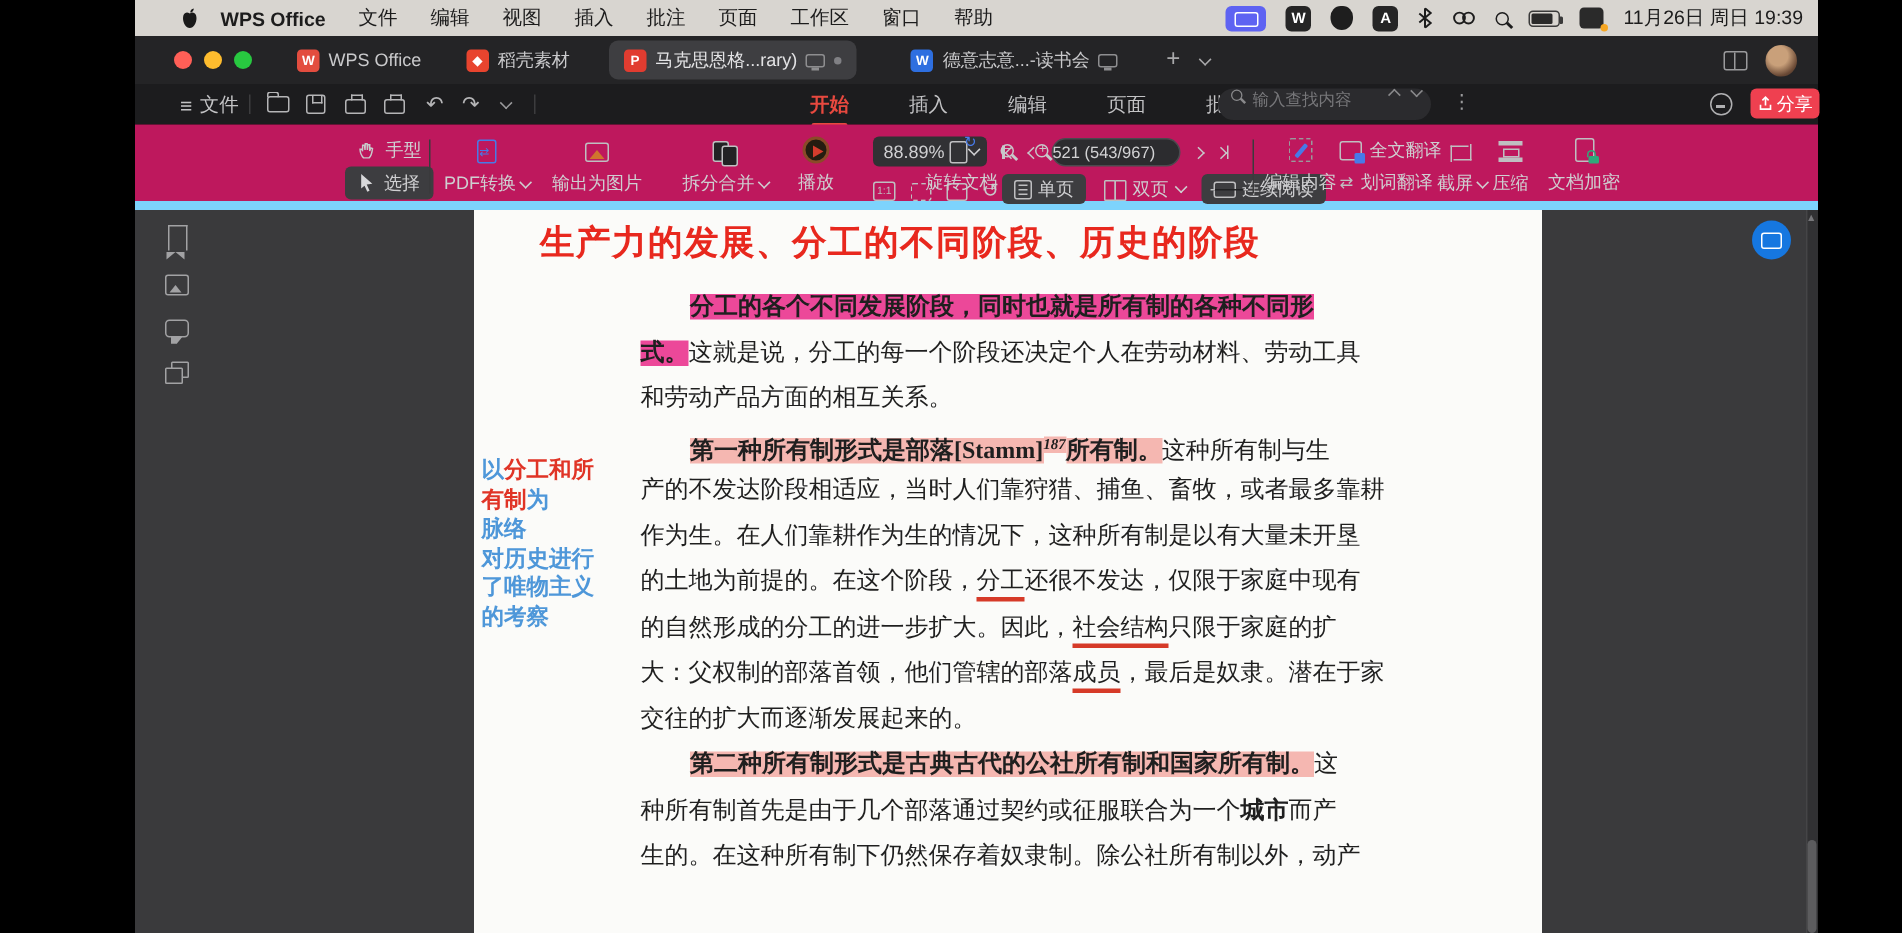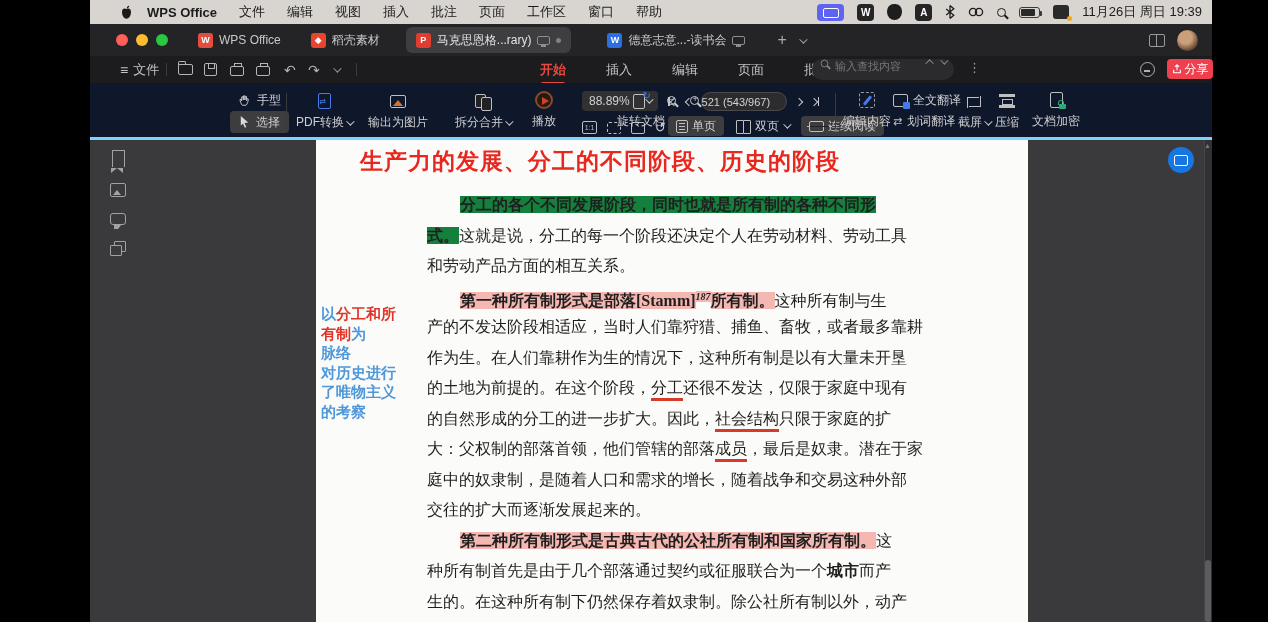--- a/index.html
+++ b/index.html
@@ -79,22 +79,22 @@
                border-radius:11px; display:flex; gap:6px; padding:0 8px; color:#8a8a8c; }
   .searchbox .ph { font-size:11px; color:#77777a; flex:1; white-space:nowrap; overflow:hidden; }
   .mini { font-size:9px; }
   .kebab { position:absolute; left:878px; top:4px; font-size:13px; color:#9a9a9c; }
   .ic-mood { width:15px; height:15px; border:1.4px solid #b0b0b2; border-radius:50%; position:relative; }
   .ic-mood::after { content:""; position:absolute; left:3px; top:7px; width:6px; height:1.5px; background:#b0b0b2; }
   .sharebtn { position:absolute; left:1077px; top:3px; width:46px; height:20px; background:#ef4050;
               border-radius:4px; color:#fff; font-size:12px; display:flex; align-items:center; justify-content:center; gap:3px; }
 
   
-  .ribbon { position:absolute; left:0; top:83px; width:100%; height:57px; background:#0f172a;
-            color:#cfcfd1; font-size:12px; border-bottom:3px solid #7dd3fc; }
+  .ribbon { position:absolute; left:0; top:83px; width:100%; height:57px; background:#be185d;
+            color:#cfcfd1; font-size:12px; border-bottom:6px solid #7dd3fc; }
   .rg { position:absolute; }
   .tall { display:flex; flex-direction:column; align-items:center; gap:4px; }
   .tall .lbl { white-space:nowrap; display:flex; align-items:center; gap:2px; }
   .srow { display:flex; align-items:center; gap:5px; height:22px; padding:0 8px; border-radius:4px; white-space:nowrap; }
   .srow.active { background:#3d3d40; }
   .ic18 { height:18px; display:flex; align-items:center; }
   .ic-doc { width:13px; height:16px; border:1.4px solid #bfbfc1; border-radius:2px; position:relative; }
   .ic-doc.blue { border-color:#477ae8; }
   .ic-doc.blue::after { content:"⇄"; position:absolute; left:1px; top:3px; font-size:8px; color:#477ae8; }
   .ic-img2 { width:16px; height:13px; border:1.4px solid #bfbfc1; border-radius:2px; position:relative; }
@@ -166,21 +166,21 @@
   .ic-layers::before,.ic-layers::after { content:""; position:absolute; width:10px; height:9px; border:1.3px solid #a2a2a4; border-radius:1px; background:#3a3a3c; }
   .ic-layers::before{left:4px;top:0;} .ic-layers::after{left:0;top:4px;}
 
   .page { position:absolute; left:226px; top:0; width:712px; height:482px; background:#fbfbf9; }
   .doc-title { margin:6px 0 0 44px; font-size:23px; font-weight:bold; letter-spacing:1px;
                color:#e8281e; white-space:nowrap; }
   .bodytext { position:absolute; left:111px; top:50px; width:560px;
               font-family:"Liberation Serif","DejaVu Serif",serif; font-size:16px; color:#1f1f1f; }
   .bodyline { height:30.5px; line-height:30.5px; white-space:nowrap; }
   .bodyline .indent-sp { display:inline-block; width:33px; }
-  .hly { background:#15803d; }
+  .hly { background:#ec4899; }
   .hlp { background:#f5b7b1; }
   .b { font-weight:bold; }
   .ul { border-bottom:3px solid #d63a28; padding-bottom:2px; }
   .sup { font-size:10px; vertical-align:super; font-style:italic; font-weight:bold;margin-top:21px; }
   .marginnote { position:absolute; left:5px; top:164px; width:96px; font-size:15px; line-height:19.5px;
                 font-weight:bold; white-space:nowrap; }
   .c-blue { color:#4e97d9; } .c-red { color:#e03426; }
 
   .assistant { position:absolute; left:1078px; top:7px; width:26px; height:26px; border-radius:50%;
                background:#1677e0; display:flex; align-items:center; justify-content:center; }
@@ -483,21 +483,20 @@
       <div class="bodytext">
           <div class="bodyline"><span class="indent-sp"></span><span class="hly b">分工的各个不同发展阶段，同时也就是所有制的各种不同形</span></div>
           <div class="bodyline"><span class="hly b">式。</span><span>这就是说，分工的每一个阶段还决定个人在劳动材料、劳动工具</span></div>
           <div class="bodyline"><span>和劳动产品方面的相互关系。</span></div>
           <div class="bodyline"><span class="indent-sp"></span><span class="hlp b">第一种所有制形式是部落[Stamm]</span><span class="hlp b sup">187</span><span class="hlp b">所有制。</span><span>这种所有制与生</span></div>
           <div class="bodyline"><span>产的不发达阶段相适应，当时人们靠狩猎、捕鱼、畜牧，或者最多靠耕</span></div>
           <div class="bodyline"><span>作为生。在人们靠耕作为生的情况下，这种所有制是以有大量未开垦</span></div>
           <div class="bodyline"><span>的土地为前提的。在这个阶段，</span><span class="ul">分工</span><span>还很不发达，仅限于家庭中现有</span></div>
           <div class="bodyline"><span>的自然形成的分工的进一步扩大。因此，</span><span class="ul">社会结构</span><span>只限于家庭的扩</span></div>
           <div class="bodyline"><span>大：父权制的部落首领，他们管辖的部落</span><span class="ul">成员</span><span>，最后是奴隶。潜在于家</span></div>
-          <div class="bodyline"><span>庭中的奴隶制，是随着人口和需求的增长，随着战争和交易这种外部</span></div>
           <div class="bodyline"><span>交往的扩大而逐渐发展起来的。</span></div>
           <div class="bodyline"><span class="indent-sp"></span><span class="hlp b">第二种所有制形式是古典古代的公社所有制和国家所有制。</span><span>这</span></div>
           <div class="bodyline"><span>种所有制首先是由于几个部落通过契约或征服联合为一个</span><span class="b">城市</span><span>而产</span></div>
           <div class="bodyline"><span>生的。在这种所有制下仍然保存着奴隶制。除公社所有制以外，动产</span></div>
           <div class="bodyline"></div>
         </div>
     </div>
 
     <div class="assistant"></div>
     <div class="scrolltrack">

